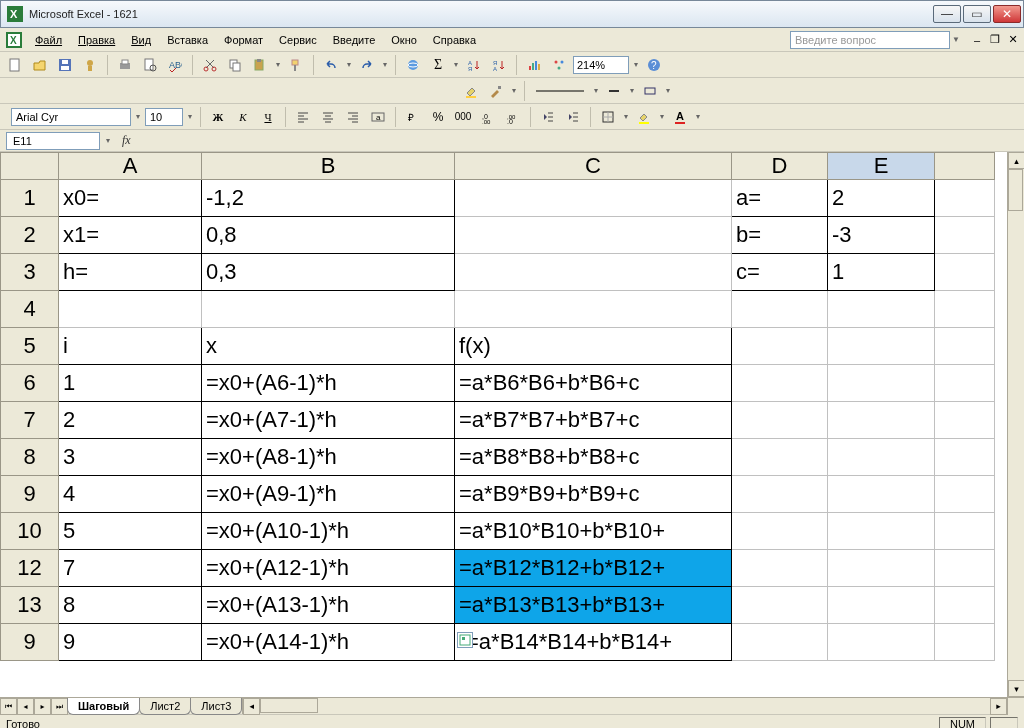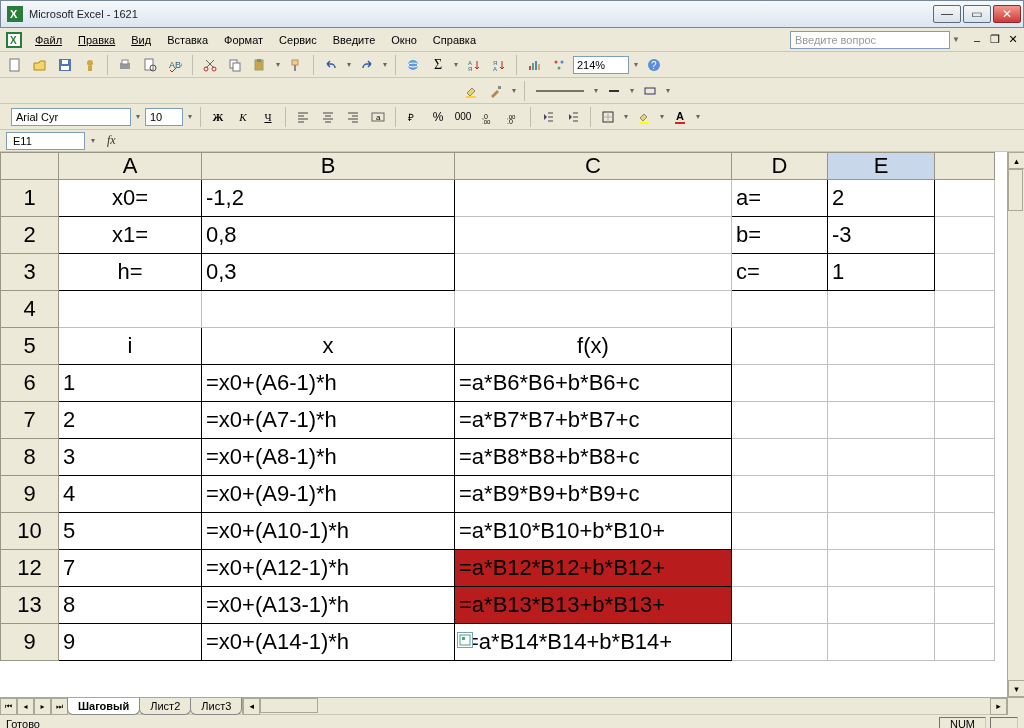--- a/index.html
+++ b/index.html
@@ -75,21 +75,21 @@
   .toolbar.fmt .font-size { width:38px; height:18px;border:1px solid #7f9db9; background:#fff;padding:0 4px;display:flex;align-items:center;font-size:11px;}
   .boldbtn { font-weight:bold; font-family:'Times New Roman'; }
   .italbtn { font-style:italic; font-family:'Times New Roman'; }
   .ulinebtn { text-decoration:underline; font-family:'Times New Roman'; }
   
   .formulabar {
     height:22px; background:#ece9d8; border-bottom:1px solid #c9c7ba;
     display:flex; align-items:center; padding-left:6px; gap:4px;
   }
   .namebox {
-    width:79px; height:18px; border:1px solid #7f9db9; background:#fff;
+    width:94px; height:18px; border:1px solid #7f9db9; background:#fff;
     font-size:11px; padding:0 6px; display:flex;align-items:center;
   }
   .fx { font-style:italic; font-family:'Times New Roman'; font-size:12px; color:#333; margin:0 6px; }
   .fxinput { flex:1; height:18px; border:none; background:transparent; }
   
   .sheet-wrap { position:relative; height: 545px; background:#fff; display:flex; }
   .sheet-scroll { overflow:hidden; flex:1; position:relative; }
   .gridtbl { border-collapse:collapse; font-family:Arial; font-size:22px; table-layout:fixed;}
   .gridtbl th, .gridtbl td { border:1px solid #c0c0c0; height:37px; }
   .gridtbl th {
@@ -100,22 +100,22 @@
     background:#ece9d8; font-weight:normal; font-size:22px;
     text-align:center; border:1px solid #9a9687; width:58px;
   }
   .gridtbl td { padding:0 4px; vertical-align:middle; }
   .col-A { width:143px; }
   .col-B { width:253px; }
   .col-C { width:277px; }
   .col-D { width:96px; }
   .col-E { width:107px; }
   .col-F { width:60px; }
-  .center { text-align:center; }
-  .yellow { background:#b91c1c; }
+  .center { }
+  .yellow { background:#0ea5e9; }
   .colhdr-sel { background:#c8d8ea !important; }
   .rowhdr-sel { background:#c8d8ea !important; }
   .activecell {
     outline: 3px solid #000; outline-offset:-2px; position:relative;
   }
   .colheaders th { height:26px; font-size:22px; }
   .corner { background:#ece9d8; border:1px solid #9a9687; width:58px; height:26px;}
   .bordered { border:1.5px solid #000 !important; }
   
   .vscroll { width:17px; background:#ece9d8; border-left:1px solid #aca899; position:relative;}

